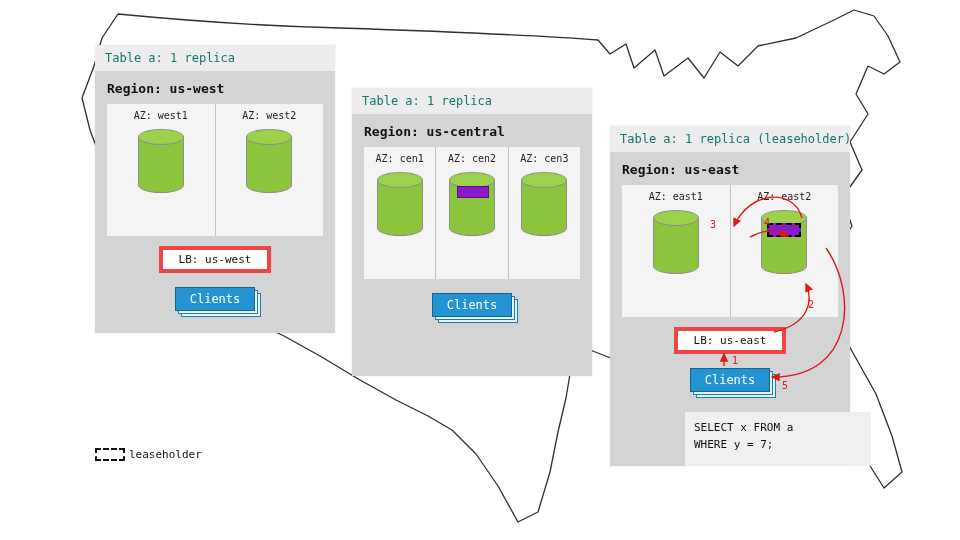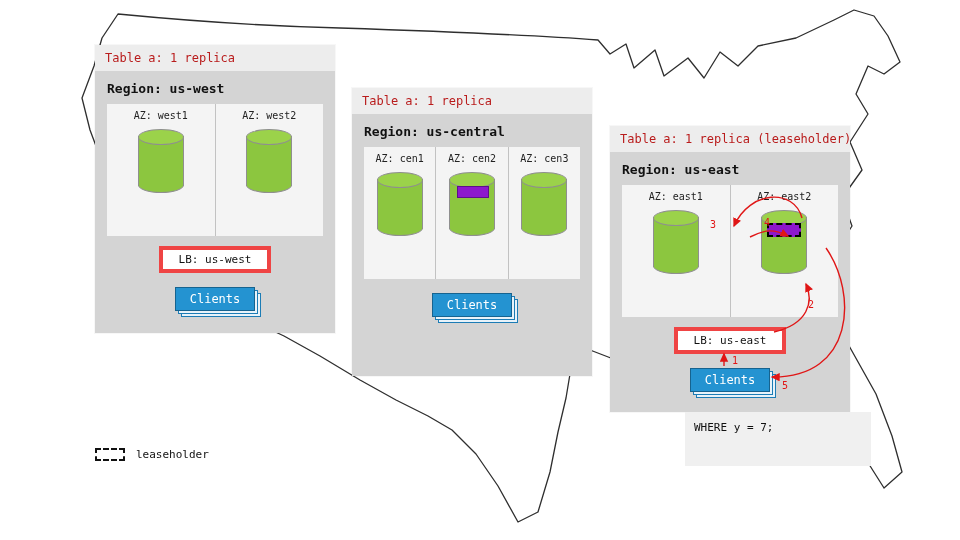--- a/index.html
+++ b/index.html
@@ -13,21 +13,21 @@
   
   .map-svg{position:absolute;left:0;top:0;z-index:0;}
 
   
   .card{
     position:absolute;display:flex;flex-direction:column;
     background:#d4d4d4;z-index:2;box-shadow:0 0 0 1px rgba(0,0,0,0.03);
   }
   .card-header{
     height:26px;line-height:26px;padding:0 10px;background:#ededed;
-    color:#b91c1c;font-size:12px;white-space:nowrap;
+    color:#0f766e;font-size:12px;white-space:nowrap;
   }
   .card-body{flex:1;display:flex;flex-direction:column;padding:4px 12px 10px;}
   .region-title{font-size:13px;font-weight:bold;margin:6px 0 8px;color:#111;}
   .az-panel{display:flex;background:#f4f4f4;height:132px;justify-content:center;}
   .az{flex:1;border-right:1px solid #c2c2c2;padding-top:6px;text-align:center;position:relative;}
   .az:last-child{border-right:none;}
   .az-label{font-size:10px;color:#222;}
 
   
   .cyl{position:relative;width:46px;height:64px;margin:8px auto 0;}
@@ -42,35 +42,35 @@
     font-size:11px;padding:3px 16px;white-space:nowrap;
   }
   .clients{
     align-self:center;margin-top:14px;background:#2493d1;border:1px solid #16638f;
     color:#fff;font-size:12px;padding:4px 14px;
     box-shadow:3px 3px 0 -1px #e8f3fa,3px 3px 0 0 #1c7cb5,6px 6px 0 -1px #e8f3fa,6px 6px 0 0 #1c7cb5;
   }
 
   .card-west{left:95px;top:45px;width:240px;height:288px;}
   .card-central{left:352px;top:88px;width:240px;height:288px;}
-  .card-east{left:610px;top:126px;width:240px;height:286px;}
+  .card-east{left:610px;top:126px;width:240px;height:340px;}
 
   
   .arrows-svg{position:absolute;left:0;top:0;width:240px;height:286px;z-index:6;pointer-events:none;}
   .arrow-path{fill:none;stroke:#e01616;stroke-width:1.4;}
   .arrow-num{font-family:"DejaVu Sans Mono",monospace;font-size:10px;fill:#e01616;}
 
   
   .sql-box{
     position:absolute;left:685px;top:412px;width:168px;height:40px;
     background:#f0f0f0;padding:7px 9px;font-size:11px;line-height:1.55;z-index:2;
   }
 
   
-  .legend{position:absolute;left:95px;top:448px;display:flex;align-items:center;gap:11px;z-index:2;}
+  .legend{position:absolute;left:95px;top:448px;display:flex;align-items:center;gap:4px;z-index:2;}
   .legend-swatch{width:26px;height:9px;background:#fff;border:2px dashed #111;}
   .legend-label{font-size:11px;color:#111;}
 </style>
 </head>
 <body>
 
 <svg class="map-svg" width="960" height="540" viewBox="0 0 960 540">
   <path d="M 118,14 C 180,20 260,26 340,28 C 430,31 520,34 598,40
            L 610,54 L 626,44 L 634,68 L 655,50 L 664,76 L 688,58 L 704,78 L 720,52 L 738,66 L 758,46 L 796,38
            L 834,20 L 854,10 L 874,16 L 888,36 L 900,62 L 884,74 L 868,66
@@ -189,19 +189,20 @@
     <path class="arrow-path" d="M 216,122 C 248,168 244,252 162,251" marker-end="url(#ah)"></path>
     <text class="arrow-num" x="122" y="238">1</text>
     <text class="arrow-num" x="198" y="182">2</text>
     <text class="arrow-num" x="100" y="102">3</text>
     <text class="arrow-num" x="154" y="100">4</text>
     <text class="arrow-num" x="172" y="263">5</text>
   </svg>
 </div>
 
 <div class="sql-box">
+  <div>SELECT x FROM a</div>
   <div>WHERE y = 7;</div>
 </div>
 
 <div class="legend">
   <div class="legend-swatch"></div>
   <div class="legend-label">leaseholder</div>
 </div>
 
 </body></html>

